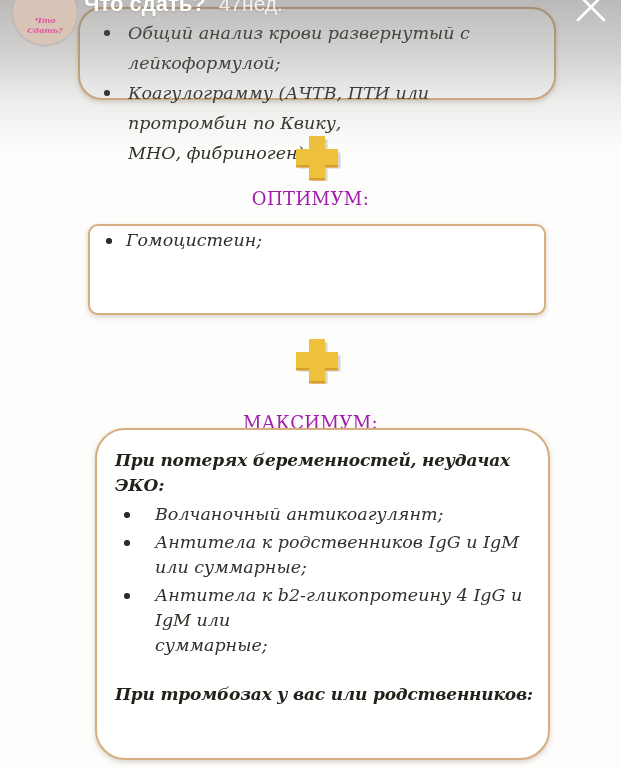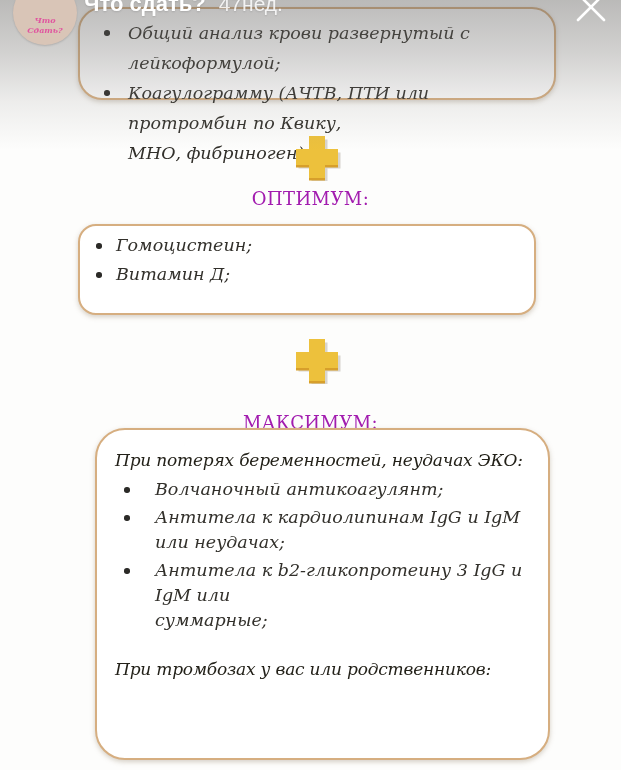--- a/index.html
+++ b/index.html
@@ -40,37 +40,37 @@
   .close-btn{
     position:absolute;left:572px;top:-12px;width:38px;height:38px;z-index:7;
     background:none;border:none;padding:0;cursor:pointer;
   }
   
   .card{
     position:absolute;background:#ffffff;border:2px solid #d6ae80;
     box-shadow:0 2px 5px rgba(150,135,110,0.38);box-sizing:border-box;z-index:1;
   }
   .card-basic{left:78px;top:7px;width:478px;height:93px;border-radius:24px;padding-top:9px;}
-  .card-optimum{left:78px;top:224px;width:458px;height:91px;border-radius:18px;padding-top:5px;}
+  .card-optimum{left:88px;top:224px;width:458px;height:91px;border-radius:10px;}
   .card-maximum{left:95px;top:428px;width:455px;height:332px;border-radius:30px;padding-top:18px;}
   
   .li{position:relative;color:#32302b;font-style:italic;font-size:17.5px;}
   .li-text{white-space:pre-line;display:block;}
   .li::before{
     content:"";position:absolute;width:5.5px;height:5.5px;border-radius:50%;
     background:#2b2a27;top:12px;
   }
   .card-basic .li{padding-left:48px;padding-right:22px;line-height:30px;}
   .card-basic .li::before{left:24px;}
   .card-optimum .li{padding-left:36px;line-height:29px;}
   .card-optimum .li::before{left:16px;}
   .card-maximum .li{padding-left:58px;padding-right:24px;line-height:25px;margin-bottom:3px;}
   .card-maximum .li::before{left:27px;top:10px;}
   .group-heading{
-    padding-left:18px;color:#232119;font-style:italic;font-weight:normal;
+    padding-left:18px;color:#232119;font-style:italic;font-weight:bold;
     font-size:17px;line-height:25px;margin-bottom:4px;letter-spacing:-0.2px;
   }
   .group-2{margin-top:24px;}
   
   .cross{position:absolute;left:294px;width:47px;height:48px;z-index:1;}
   .cross-1{top:133px;}
   .cross-2{top:336px;}
   .section-label{
     position:absolute;left:0;width:621px;text-align:center;z-index:1;
     color:#a21caf;font-size:18px;letter-spacing:0.4px;font-weight:500;
@@ -98,43 +98,40 @@
     <path d="M15 3h16v13h13v16H31v13H15V32H2V16h13z" fill="#d79f2b" transform="translate(0,2.5)"></path>
     <path d="M15 3h16v13h13v16H31v13H15V32H2V16h13z" fill="#edc13c"></path>
   </svg>
 
   <div class="section-label label-optimum">ОПТИМУМ:</div>
 
   <div class="card card-optimum">
     <div class="li">
       <span class="li-text">Гомоцистеин;</span>
     </div>
-    <div class="li">
-      <span class="li-text">Витамин Д;</span>
-    </div>
   </div>
 
   <svg class="cross cross-2" viewBox="0 0 47 48">
     <path d="M15 3h16v13h13v16H31v13H15V32H2V16h13z" fill="#b9b4aa" opacity="0.55" transform="translate(2.5,3.5)"></path>
     <path d="M15 3h16v13h13v16H31v13H15V32H2V16h13z" fill="#d79f2b" transform="translate(0,2.5)"></path>
     <path d="M15 3h16v13h13v16H31v13H15V32H2V16h13z" fill="#edc13c"></path>
   </svg>
 
   <div class="section-label label-maximum">МАКСИМУМ:</div>
 
   <div class="card card-maximum">
     <div class="group-heading">При потерях беременностей, неудачах ЭКО:</div>
     <div class="li">
       <span class="li-text">Волчаночный антикоагулянт;</span>
     </div>
     <div class="li">
-      <span class="li-text">Антитела к кардиолипинам IgG и IgM или неудачах;</span>
+      <span class="li-text">Антитела к родственников IgG и IgM или суммарные;</span>
     </div>
     <div class="li">
-      <span class="li-text">Антитела к b2-гликопротеину 3 IgG и IgM или
+      <span class="li-text">Антитела к b2-гликопротеину 4 IgG и IgM или
 суммарные;</span>
     </div>
 
     <div class="group-heading group-2">При тромбозах у вас или родственников:</div>
 
   </div>
 
   <div class="top-gradient"></div>
 
   <div class="avatar">

